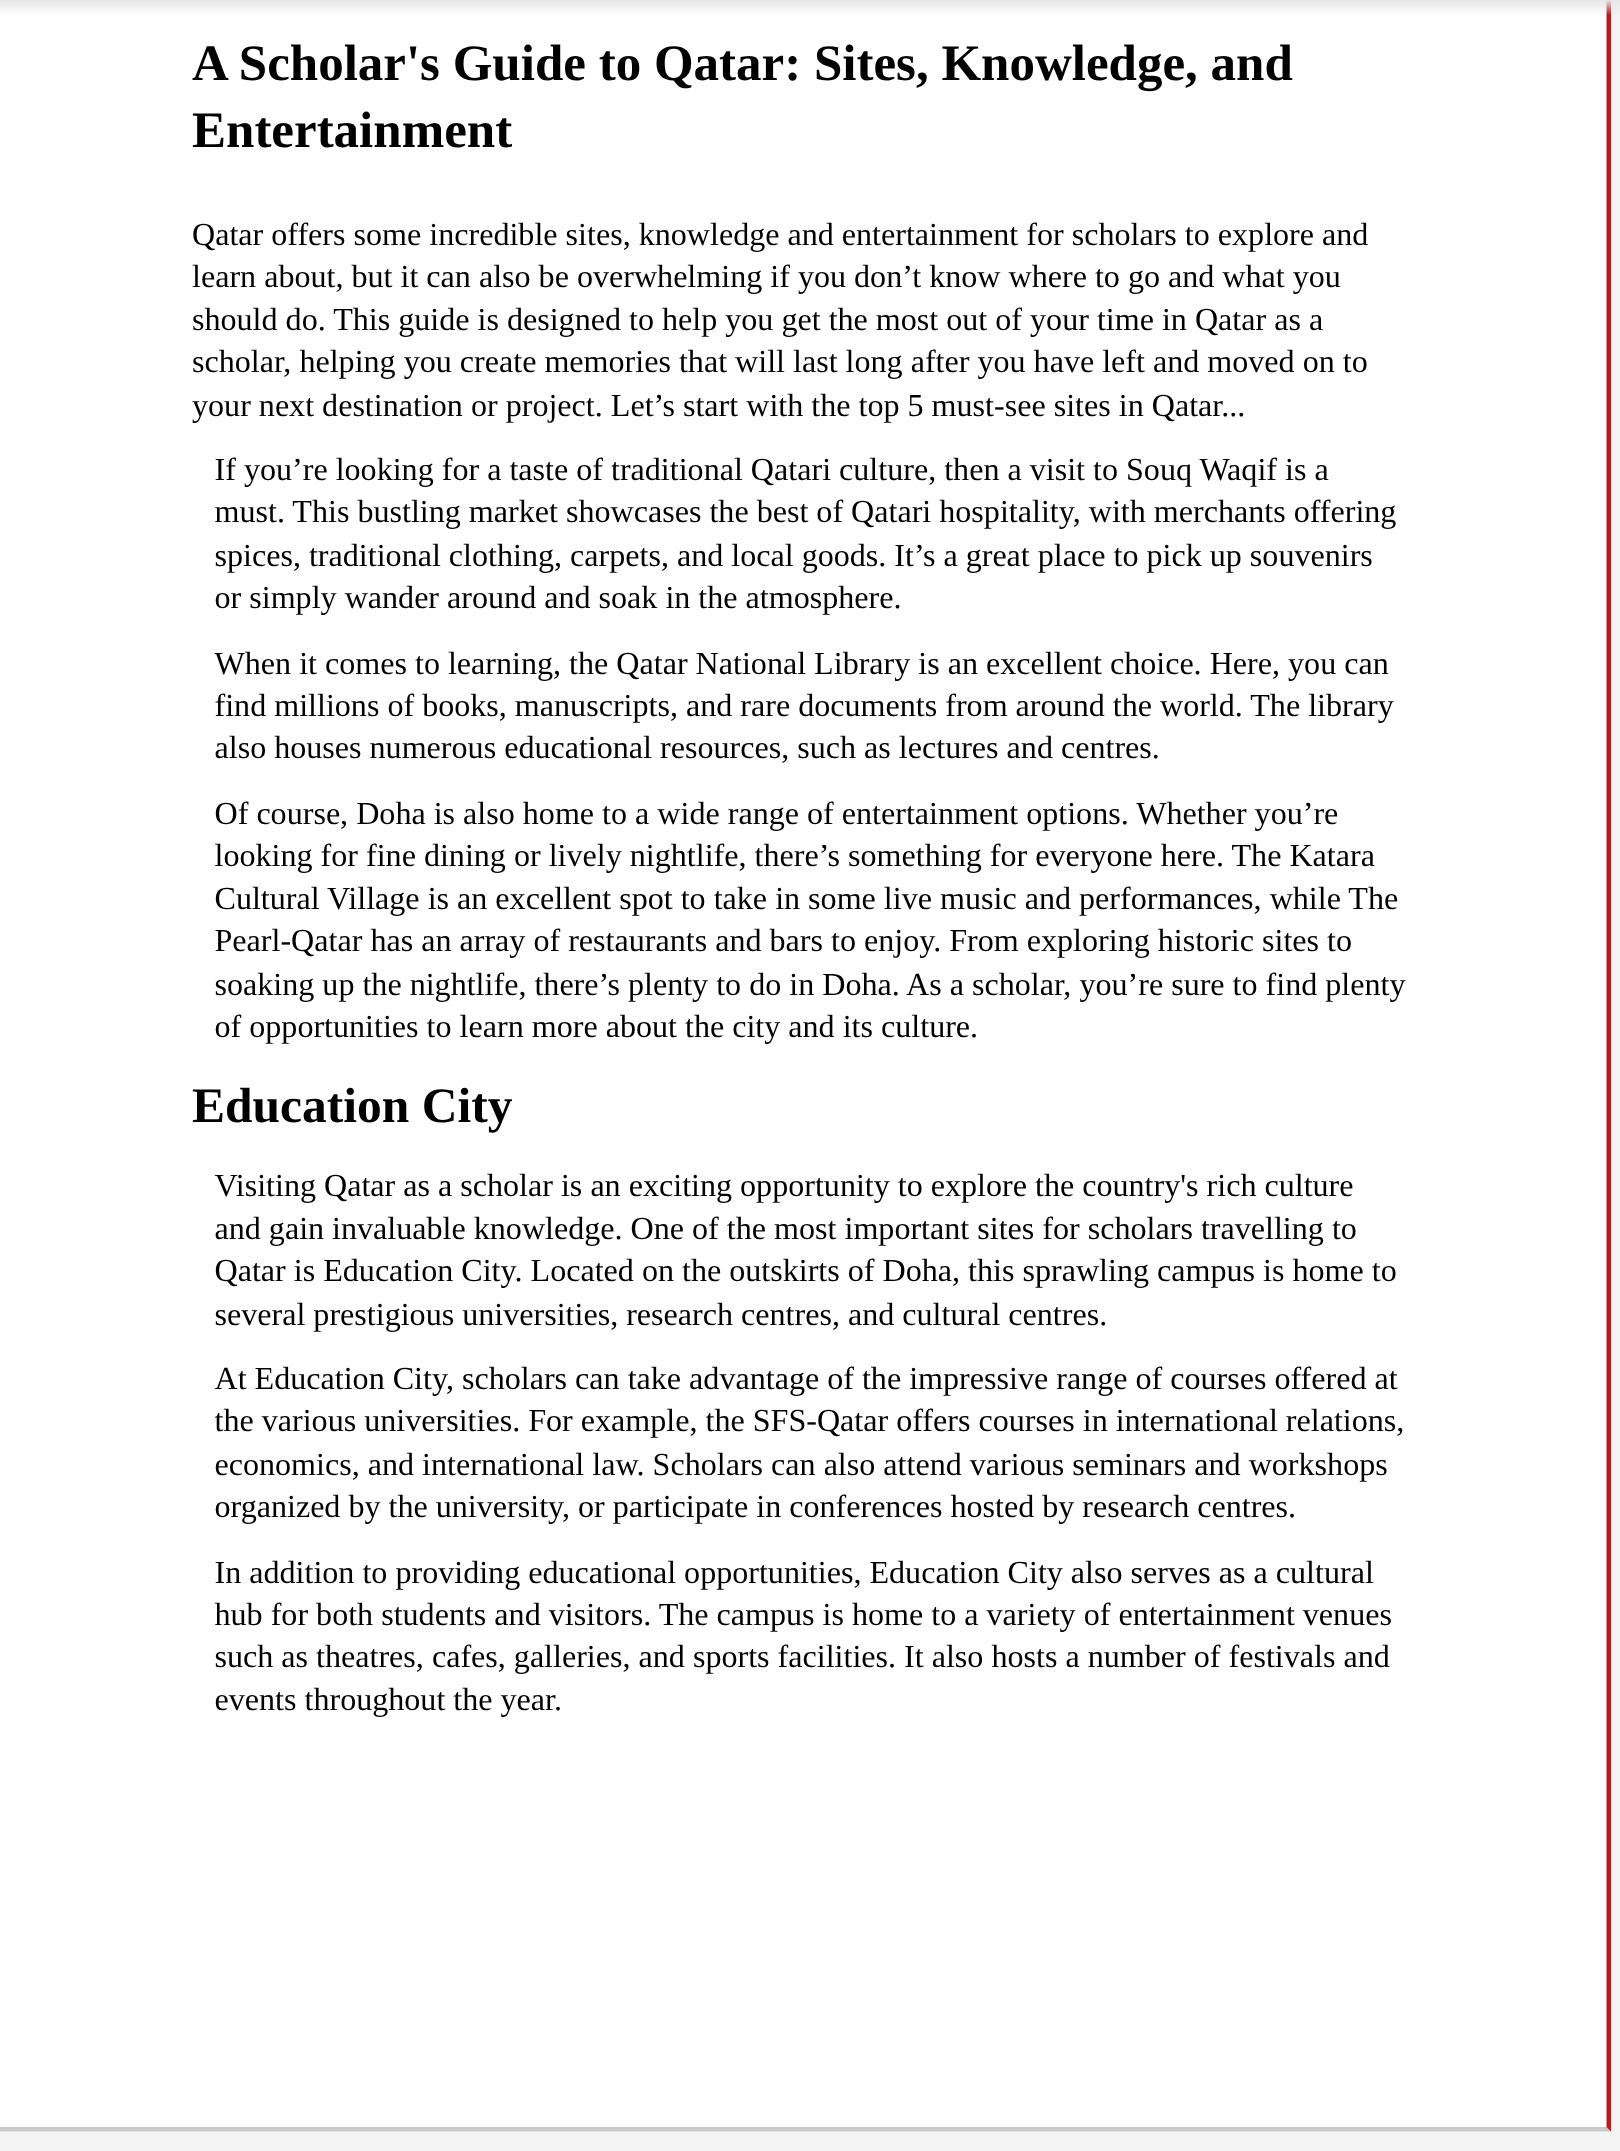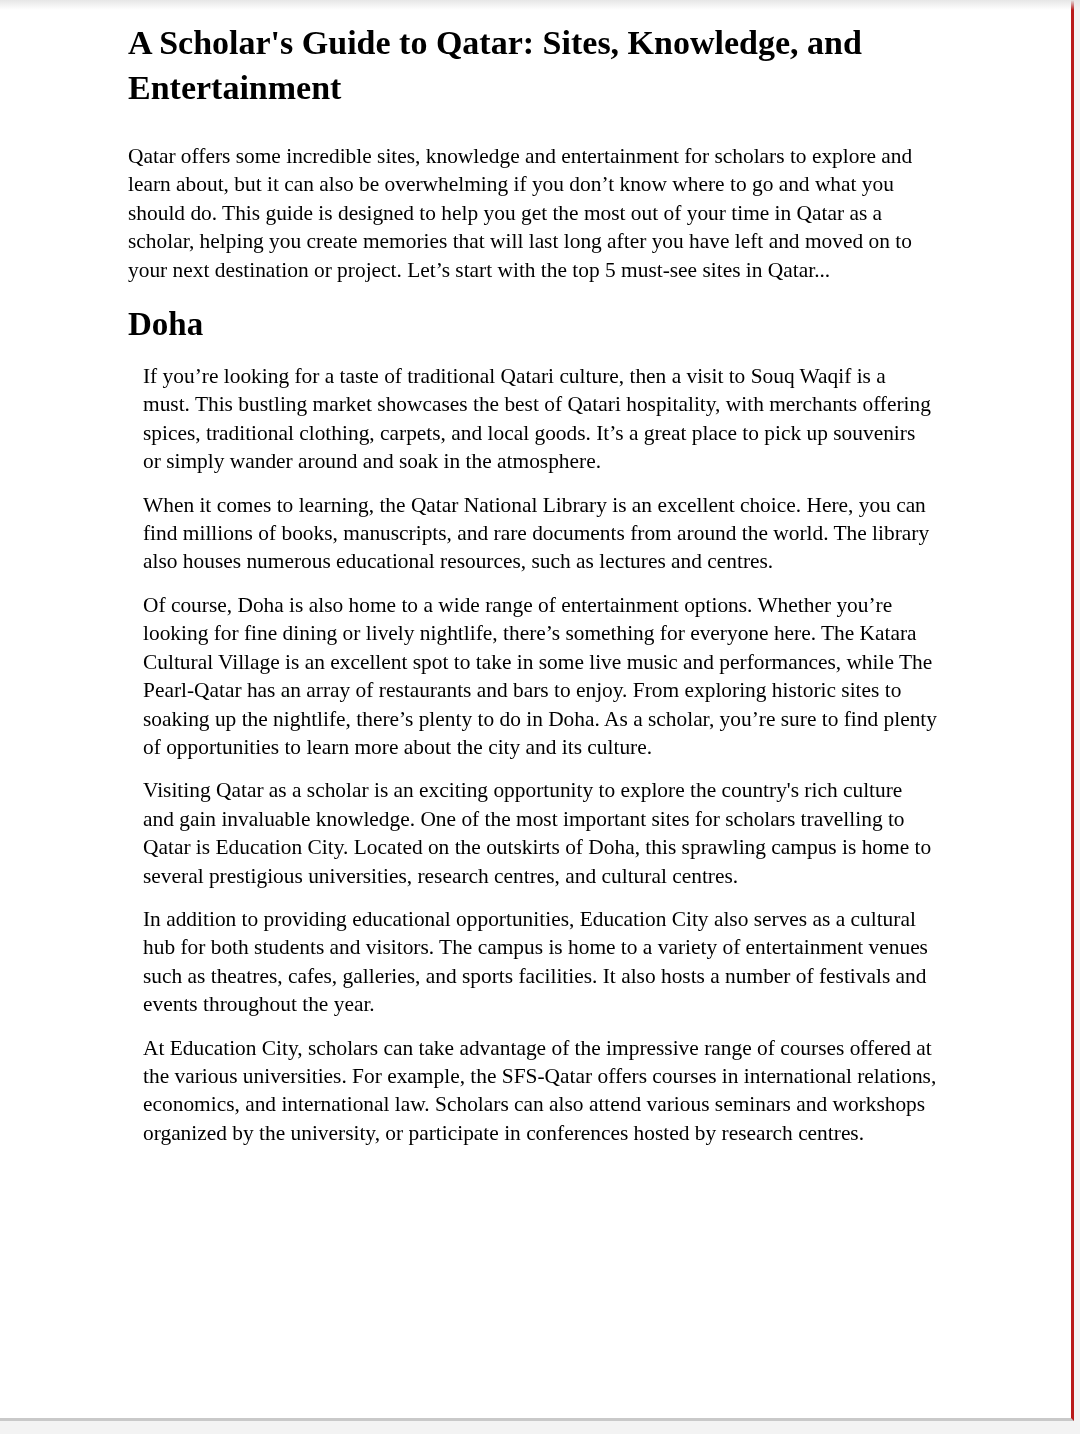--- a/index.html
+++ b/index.html
@@ -68,28 +68,28 @@
 
 <div class="viewer">
   <div class="page">
     <div class="content">
 
       <h1 class="doc-title">A Scholar's Guide to Qatar: Sites, Knowledge, and Entertainment</h1>
 
       <p class="intro-para body-para">Qatar offers some incredible sites, knowledge and entertainment for scholars to explore and learn about, but it can also be overwhelming if you don’t know where to go and what you should do. This guide is designed to help you get the most out of your time in Qatar as a scholar, helping you create memories that will last long after you have left and moved on to your next destination or project. Let’s start with the top 5 must-see sites in Qatar...</p>
 
       <section>
-        <h2 class="section-heading">Doha</h2>
         <p class="body-para">If you’re looking for a taste of traditional Qatari culture, then a visit to Souq Waqif is a must. This bustling market showcases the best of Qatari hospitality, with merchants offering spices, traditional clothing, carpets, and local goods. It’s a great place to pick up souvenirs or simply wander around and soak in the atmosphere.</p>
         <p class="body-para">When it comes to learning, the Qatar National Library is an excellent choice. Here, you can find millions of books, manuscripts, and rare documents from around the world. The library also houses numerous educational resources, such as lectures and centres.</p>
         <p class="body-para">Of course, Doha is also home to a wide range of entertainment options. Whether you’re looking for fine dining or lively nightlife, there’s something for everyone here. The Katara Cultural Village is an excellent spot to take in some live music and performances, while The Pearl-Qatar has an array of restaurants and bars to enjoy. From exploring historic sites to soaking up the nightlife, there’s plenty to do in Doha. As a scholar, you’re sure to find plenty of opportunities to learn more about the city and its culture.</p>
       </section>
 
       <section>
+        <h2 class="section-heading">Education City</h2>
         <p class="body-para">Visiting Qatar as a scholar is an exciting opportunity to explore the country's rich culture and gain invaluable knowledge. One of the most important sites for scholars travelling to Qatar is Education City. Located on the outskirts of Doha, this sprawling campus is home to several prestigious universities, research centres, and cultural centres.</p>
+        <p class="body-para">At Education City, scholars can take advantage of the impressive range of courses offered at the various universities. For example, the SFS-Qatar offers courses in international relations, economics, and international law. Scholars can also attend various seminars and workshops organized by the university, or participate in conferences hosted by research centres.</p>
         <p class="body-para">In addition to providing educational opportunities, Education City also serves as a cultural hub for both students and visitors. The campus is home to a variety of entertainment venues such as theatres, cafes, galleries, and sports facilities. It also hosts a number of festivals and events throughout the year.</p>
-        <p class="body-para">At Education City, scholars can take advantage of the impressive range of courses offered at the various universities. For example, the SFS-Qatar offers courses in international relations, economics, and international law. Scholars can also attend various seminars and workshops organized by the university, or participate in conferences hosted by research centres.</p>
       </section>
 
     </div>
   </div>
   <div class="top-shadow"></div>
 </div>
 
 </body></html>

